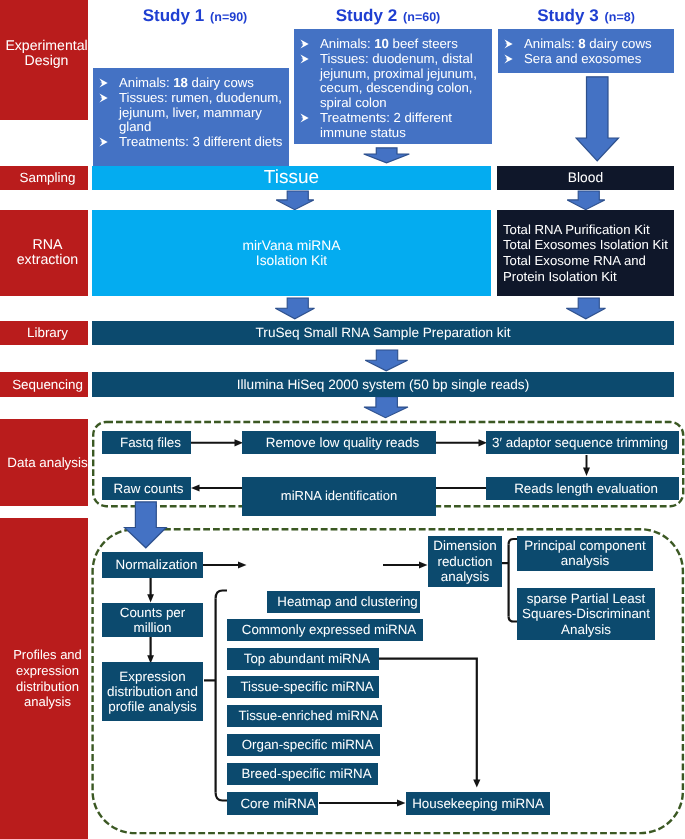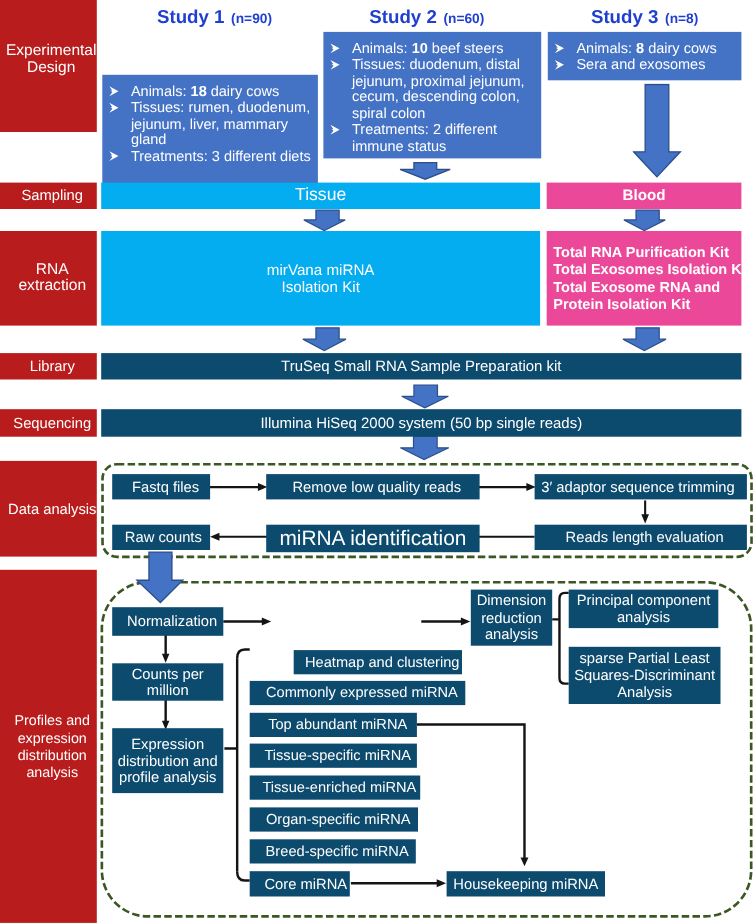--- a/index.html
+++ b/index.html
@@ -3,21 +3,21 @@
 <meta charset="utf-8">
 <title>miRNA workflow</title>
 <style>
   html,body{margin:0;padding:0;}
   body{width:685px;height:839px;background:#ffffff;font-family:"Liberation Sans",sans-serif;position:relative;overflow:hidden;-webkit-font-smoothing:antialiased;text-rendering:geometricPrecision;}
   #stage{position:absolute;left:0;top:0;width:685px;height:839px;}
   .abs{position:absolute;box-sizing:border-box;}
   .orange,.cyan,.pink,.blue,.green{z-index:2;}
   .green{background:#b91c1c;color:#ffffff;display:flex;align-items:center;justify-content:center;text-align:center;line-height:1.15;}
   .cyan{background:#04acf0;color:#ffffff;}
-  .pink{background:#ec4899;color:#ffffff;font-weight:bold;}
+  .pink{background:#0f172a;color:#ffffff;}
   .orange{background:#0c4a6e;color:#ffffff;}
   .blue{background:#4472c4;color:#ffffff;}
   .ctr{display:flex;align-items:center;justify-content:center;text-align:center;line-height:1.15;}
   .ml{white-space:pre-line;}
   .study-title{font-size:17px;font-weight:bold;color:#1f3fd1;text-align:center;line-height:1;}
   .study-title .nval{font-size:12.5px;text-align:center;}
   .studybox{padding:8px 3px 4px 2px;font-size:13.2px;line-height:14.75px;color:#ffffff;}
   .sline{display:flex;align-items:flex-start;}
   .sbul{width:24px;flex:0 0 24px;padding-left:4px;box-sizing:border-box;}
   .stxt{flex:1;white-space:nowrap;}
@@ -147,21 +147,21 @@
   <svg class="abs" style="left:170px;top:122px;width:44px;height:40px;" viewBox="0 0 44 40">
     <path d="M11.5 0.8 L32.5 0.8 L32.5 19.5 L43 19.5 L22 38.8 L1 19.5 L11.5 19.5 Z" fill="#4472c4" stroke="#2c4f8c" stroke-width="1.2"></path>
   </svg>
   <svg class="abs" style="left:362px;top:147px;width:49px;height:17px;" viewBox="0 0 49 17">
     <path d="M14.3 0.9 L35 0.9 L35 7 L47.3 7 L24.5 15.9 L1.7 7 L14.3 7 Z" fill="#4472c4" stroke="#2c4f8c" stroke-width="1.2"></path>
   </svg>
   <svg class="abs" style="left:575px;top:76px;width:45px;height:86px;" viewBox="0 0 45 86">
     <path d="M11.5 0.8 L33 0.8 L33 62 L43.5 62 L22.2 84.8 L1 62 L11.5 62 Z" fill="#4472c4" stroke="#2c4f8c" stroke-width="1.2"></path>
   </svg>
 
-  <div class="abs cyan ctr" style="left:92px;top:166px;width:399px;height:24px;font-size:16px;">
+  <div class="abs cyan ctr" style="left:92px;top:166px;width:399px;height:24px;font-size:19px;">
     <span>Tissue</span>
   </div>
   <div class="abs pink ctr" style="left:497px;top:166px;width:177px;height:24px;font-size:13.8px;">
     <span>Blood</span>
   </div>
 
   <svg class="abs" style="left:275px;top:190px;width:40px;height:21px;" viewBox="0 0 40 21">
     <path d="M12.2 1 L33.3 1 L33.3 9.9 L38.8 9.9 L19.7 19.7 L1.2 9.9 L12.2 9.9 Z" fill="#4472c4" stroke="#2c4f8c" stroke-width="1.1"></path>
   </svg>
   <svg class="abs" style="left:566px;top:190px;width:40px;height:21px;" viewBox="0 0 40 21">
@@ -209,21 +209,21 @@
   </div>
   <div class="abs orange ctr" style="left:242px;top:431px;width:194px;height:23px;font-size:13.4px;padding-left:7px;">
     <span>Remove low quality reads</span>
   </div>
   <div class="abs orange ctr" style="left:486px;top:431px;width:193px;height:23px;font-size:13.4px;padding-right:5px;">
     <span>3′ adaptor sequence trimming</span>
   </div>
   <div class="abs orange ctr" style="left:102px;top:477px;width:89px;height:23px;font-size:13.4px;padding-left:4px;">
     <span>Raw counts</span>
   </div>
-  <div class="abs orange ctr" style="left:242px;top:477px;width:194px;height:25px;font-size:19px;">
+  <div class="abs orange ctr" style="left:242px;top:477px;width:194px;height:39px;font-size:13px;">
     <span>miRNA identification</span>
   </div>
   <div class="abs orange ctr" style="left:486px;top:477px;width:193px;height:23px;font-size:13.4px;padding-left:7px;">
     <span>Reads length evaluation</span>
   </div>
 
   <svg class="abs" style="left:0px;top:415px;width:685px;height:95px;z-index:0;" viewBox="0 0 685 95">
     <g stroke="#141414" stroke-width="1.9" fill="none">
       <path d="M190 27.8 L238 27.8"></path>
       <path d="M435 27.8 L482 27.8"></path>

